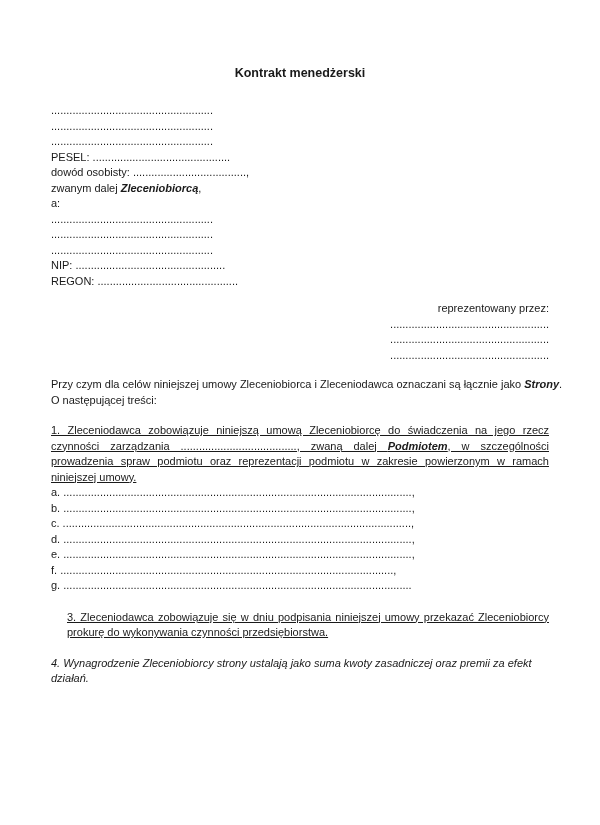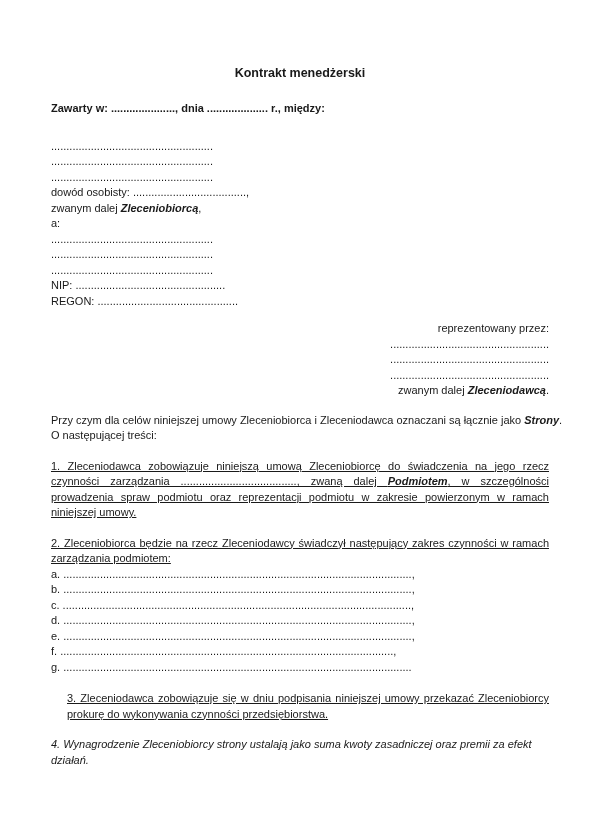--- a/index.html
+++ b/index.html
@@ -43,52 +43,50 @@
   .nowrap { white-space: nowrap; }
   .line { min-height: 15.5px; }
 </style>
 </head>
 <body>
 
 <div class="page">
 
   <div class="title">Kontrakt menedżerski</div>
 
-  <div class="intro">Zawarty w: ....................., dnia .................... r., między:</div>
 
   <div class="block sec-party">
     <div class="line">.....................................................</div>
     <div class="line">.....................................................</div>
     <div class="line">.....................................................</div>
+    <div class="line">PESEL: .............................................</div>
     <div class="line">dowód osobisty: .....................................,</div>
     <div class="line"><span>zwanym dalej </span><span class="bi">Zleceniobiorcą</span><span>,</span></div>
     <div class="line">a:</div>
     <div class="line">.....................................................</div>
     <div class="line">.....................................................</div>
     <div class="line">.....................................................</div>
     <div class="line">NIP: .................................................</div>
     <div class="line">REGON: ..............................................</div>
   </div>
 
   <div class="block sec-rep">
     <div class="line">reprezentowany przez:</div>
     <div class="line">....................................................</div>
     <div class="line">....................................................</div>
     <div class="line">....................................................</div>
-    <div class="line"><span>zwanym dalej </span><span class="bi">Zleceniodawcą</span><span>.</span></div>
   </div>
 
   <div class="block sec-strony">
     <div class="line nowrap"><span>Przy czym dla celów niniejszej umowy Zleceniobiorca i Zleceniodawca oznaczani są łącznie jako </span><span class="bi">Strony</span><span>.</span></div>
     <div class="line">O następującej treści:</div>
   </div>
 
   <div class="block sec-c1 just"><span>1. Zleceniodawca zobowiązuje niniejszą umową Zleceniobiorcę do świadczenia na jego rzecz czynności zarządzania ......................................, zwaną dalej </span><span class="bi">Podmiotem</span><span>, w szczególności prowadzenia spraw podmiotu oraz reprezentacji podmiotu w zakresie powierzonym w ramach niniejszej umowy.</span></div>
 
-  <div class="block sec-c2 just">2. Zleceniobiorca będzie na rzecz Zleceniodawcy świadczył następujący zakres czynności w ramach zarządzania podmiotem:</div>
 
   <div class="block">
     <div class="line">a. ..................................................................................................................,</div>
     <div class="line">b. ..................................................................................................................,</div>
     <div class="line">c. ..................................................................................................................,</div>
     <div class="line">d. ..................................................................................................................,</div>
     <div class="line">e. ..................................................................................................................,</div>
     <div class="line">f. .............................................................................................................,</div>
     <div class="line">g. ..................................................................................................................</div>
   </div>

